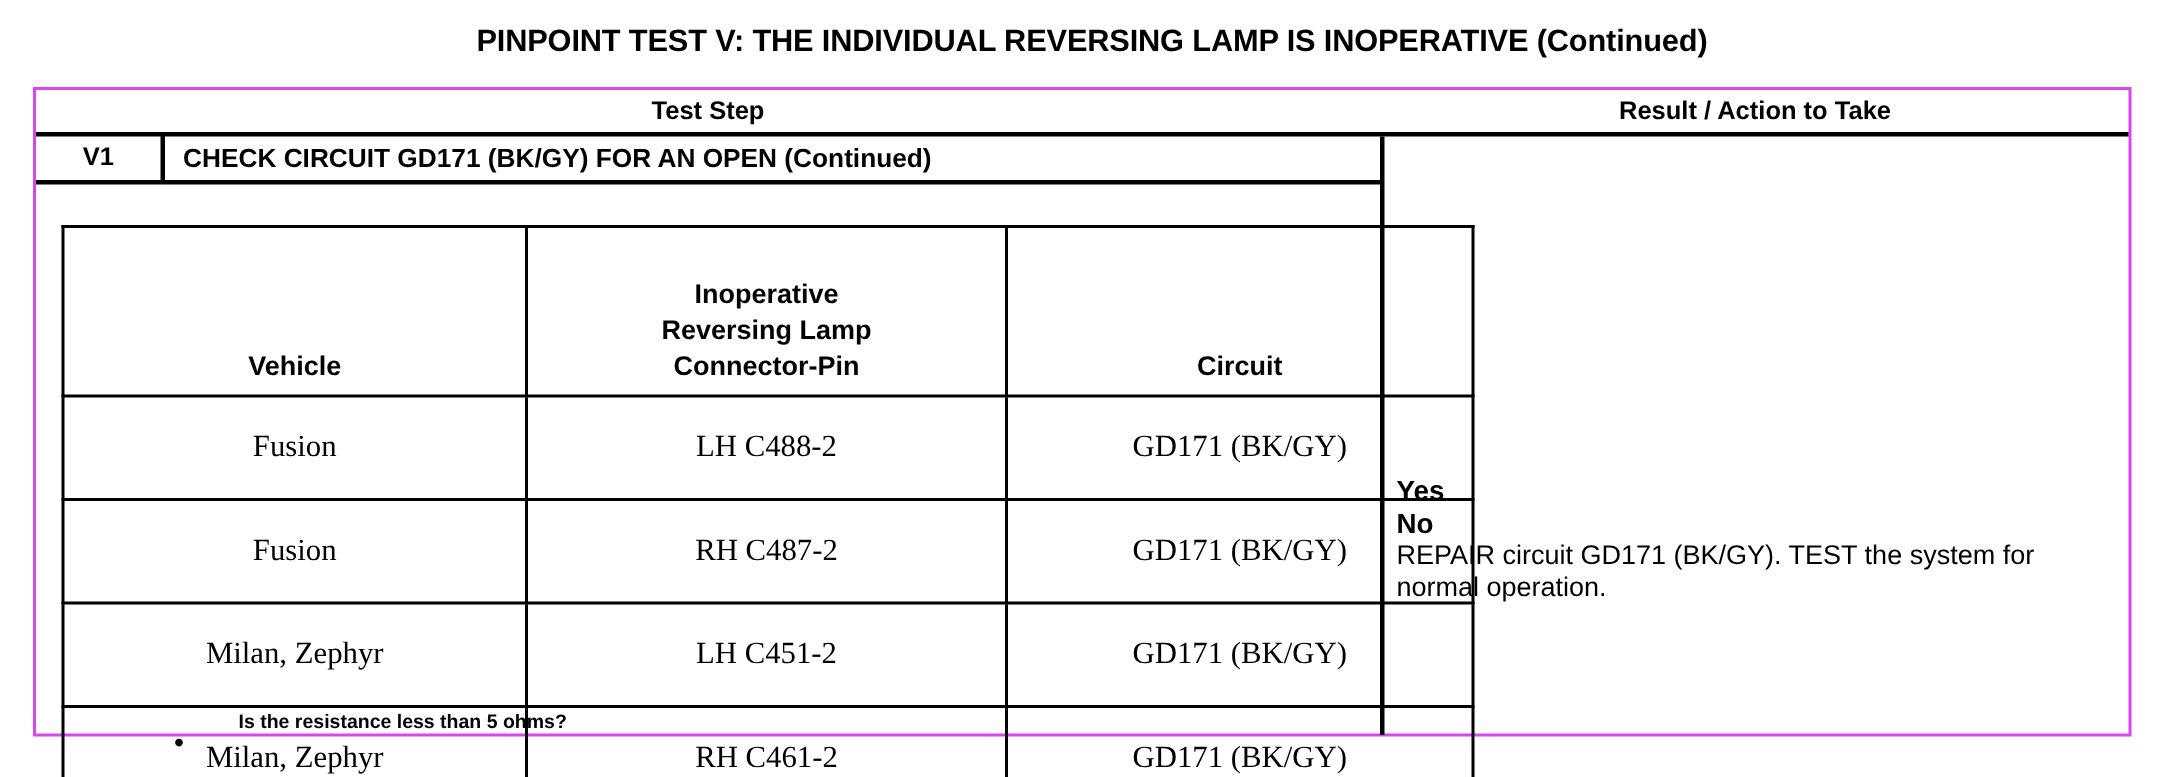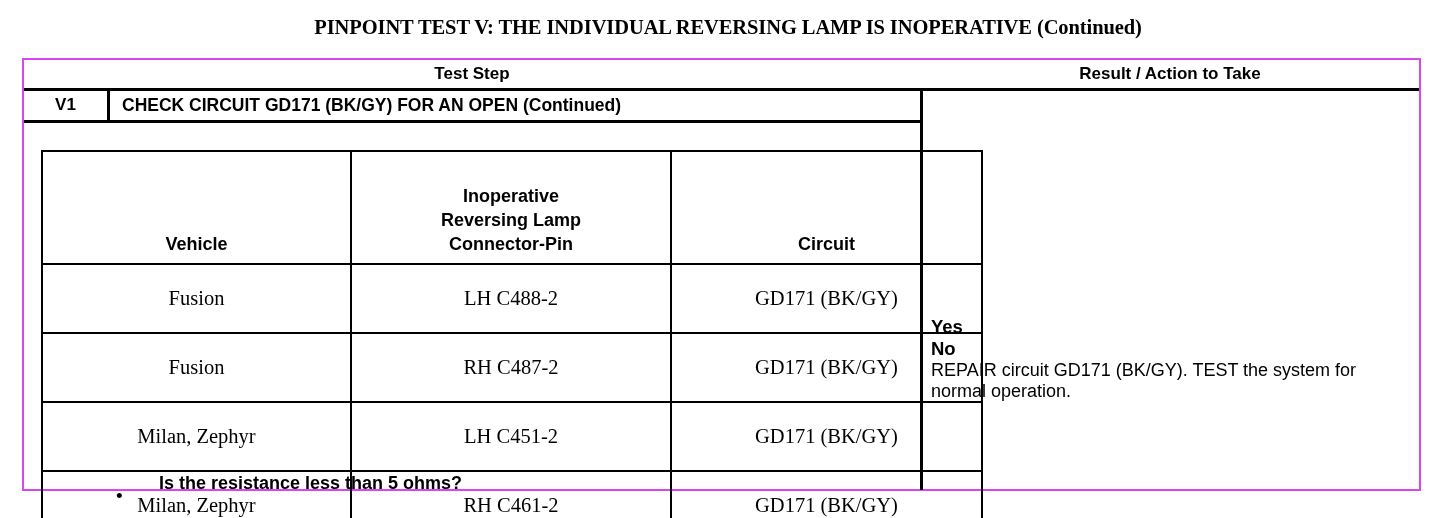--- a/index.html
+++ b/index.html
@@ -24,21 +24,20 @@
   .doc-title {
     position: absolute;
     left: 0;
     top: 16px;
     width: 1456px;
     text-align: center;
     font-size: 20.5px;
     font-weight: bold;
     letter-spacing: -0.1px;
     white-space: nowrap;
-    font-family: Liberation Serif, serif;
   }
 
   
   .outer-table {
     position: absolute;
     left: 22px;
     top: 58px;
     width: 1399px;
     height: 433px;
     border: 2px solid #d946ef;
@@ -175,21 +174,21 @@
     position: absolute;
     left: 92px;
     top: -1px;
     font-size: 19px;
     line-height: 1;
   }
   .question-text {
     position: absolute;
     left: 135px;
     top: -14px;
-    font-size: 18px;
+    font-size: 13px;
     font-weight: bold;
     white-space: nowrap;
   }
 
   
   .result-col {
     position: absolute;
     left: 899px;
     top: 31px;
     width: 494px;

